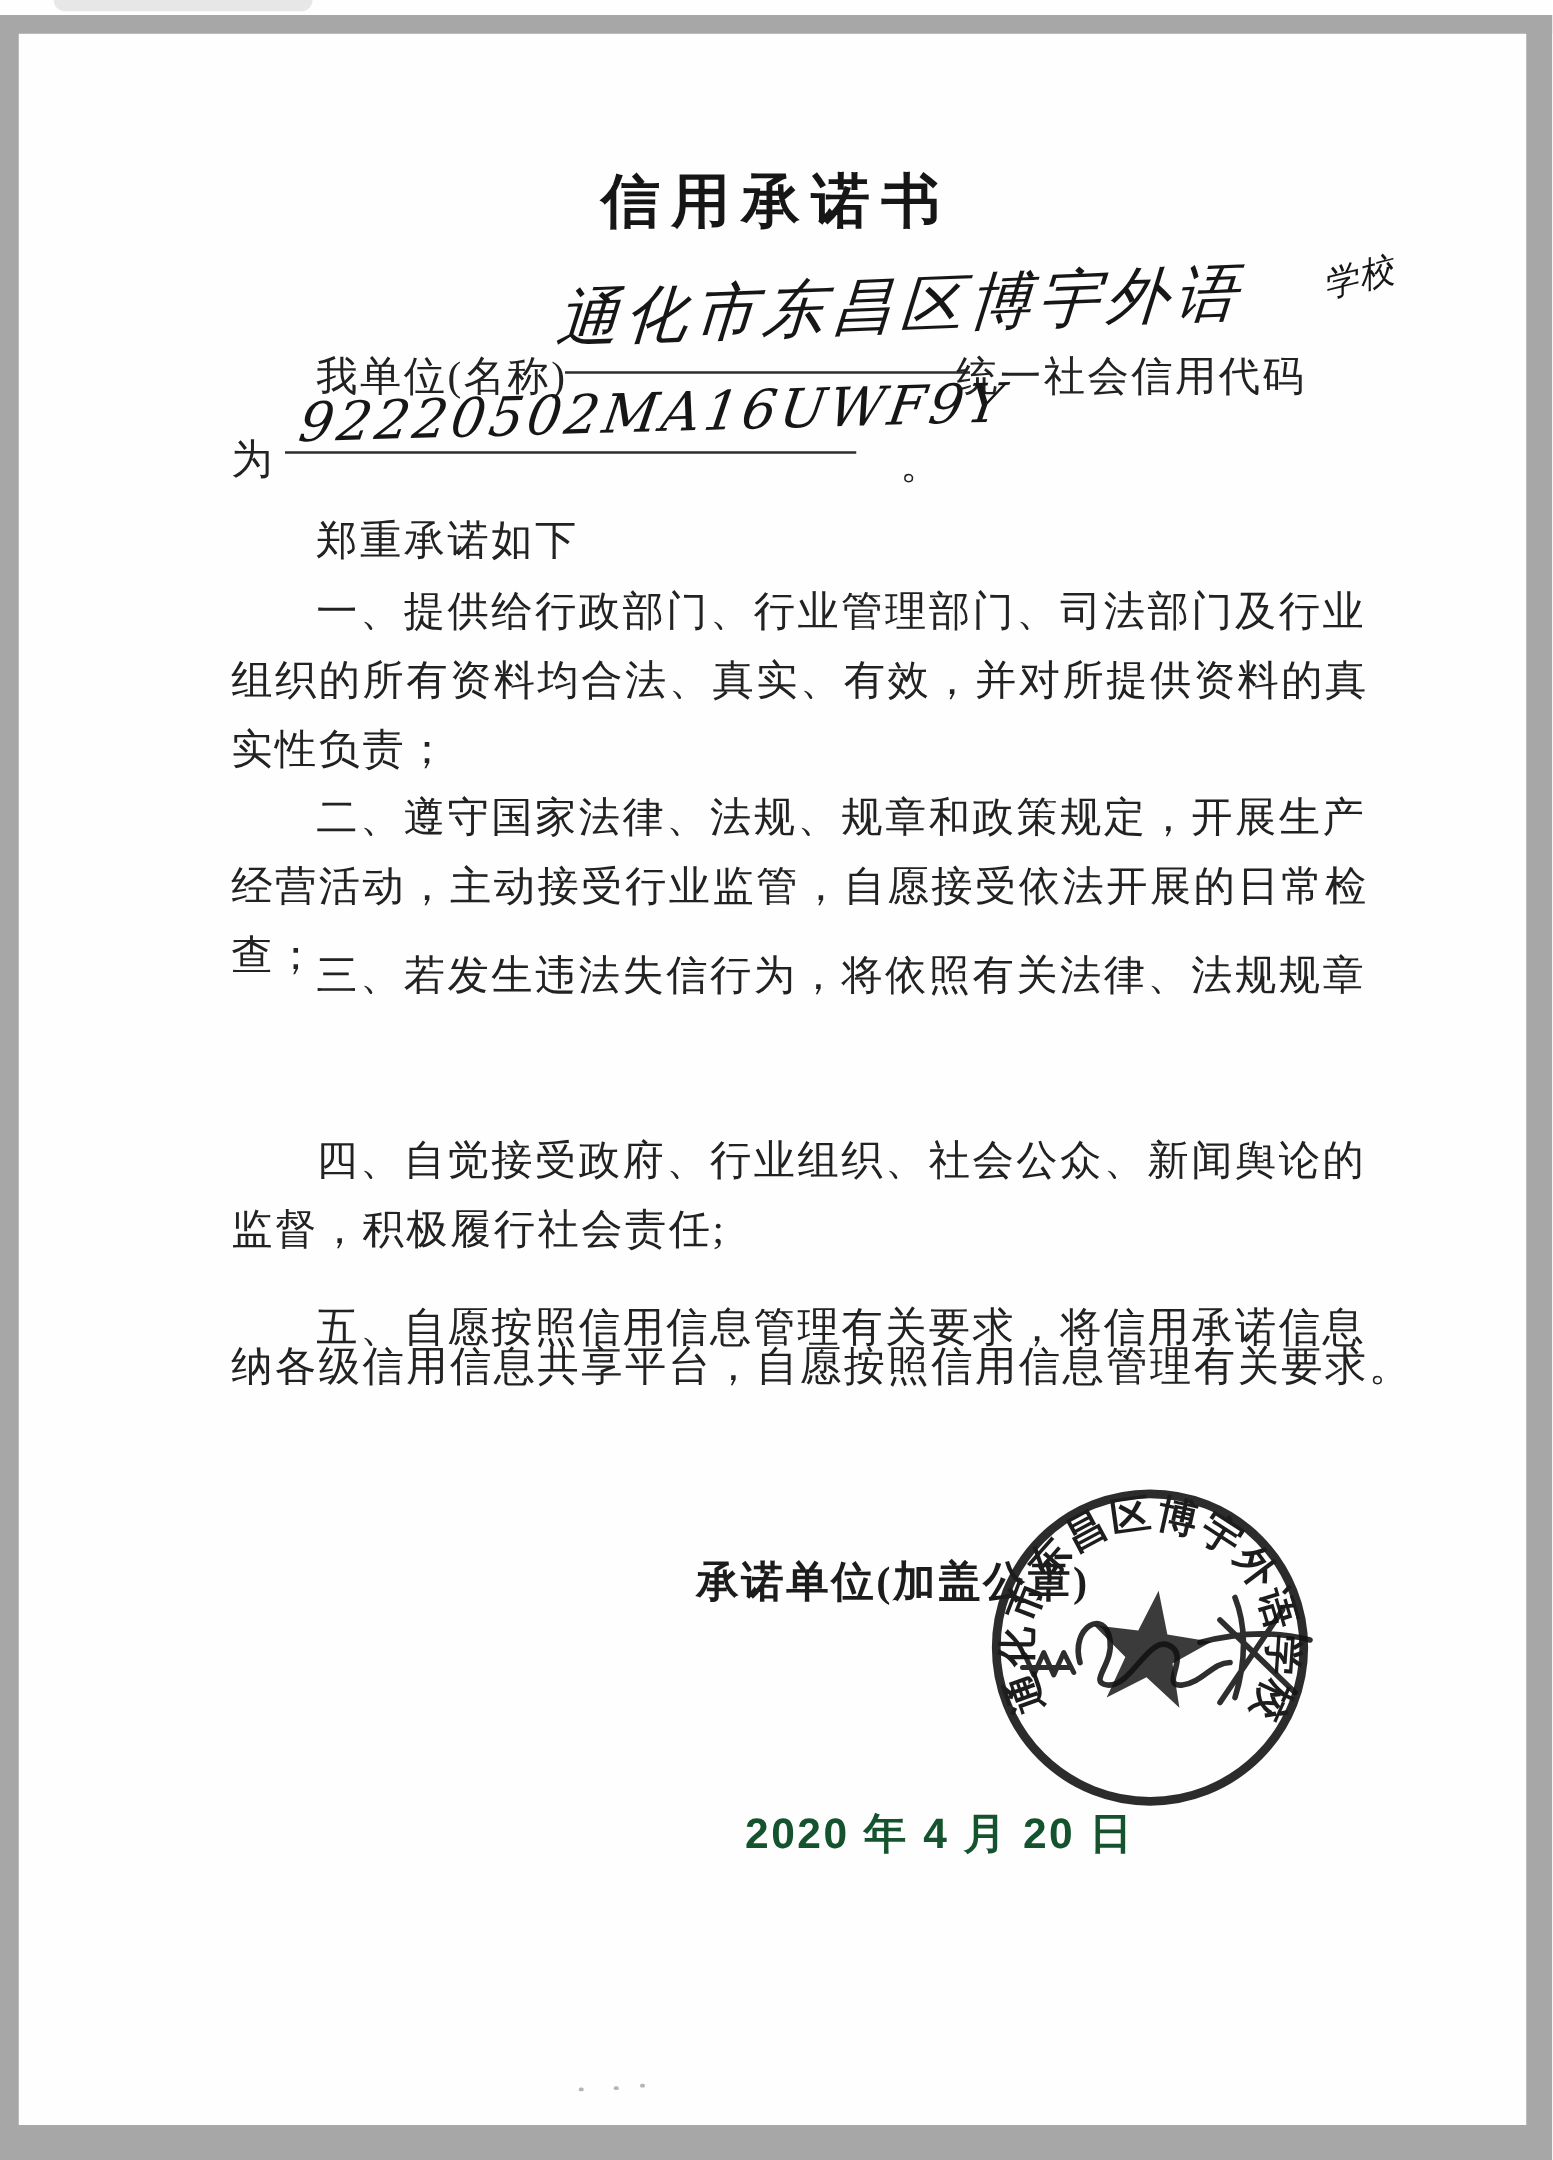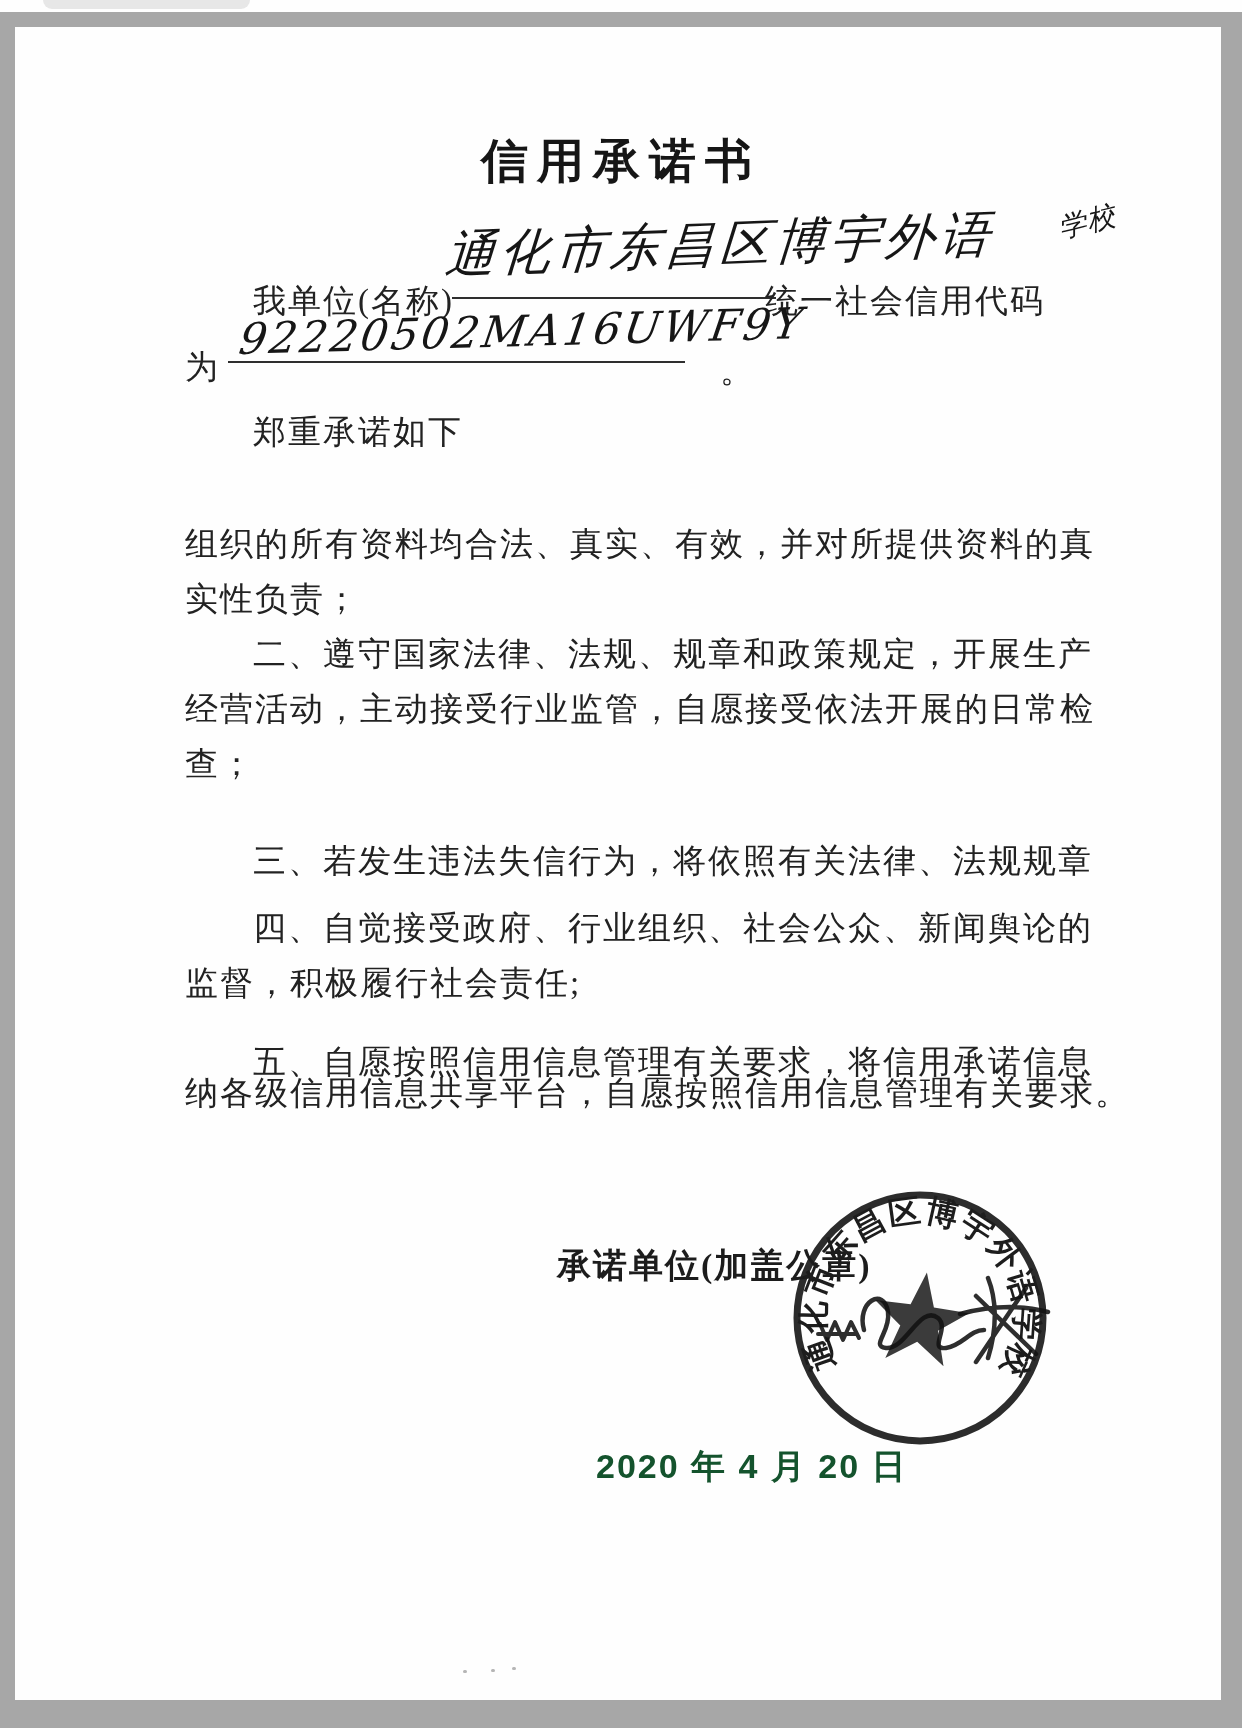--- a/index.html
+++ b/index.html
@@ -17,21 +17,21 @@
          font-weight:700;font-size:47px;letter-spacing:9px;color:#161616;}
   .ln{position:absolute;left:185px;font-size:33px;letter-spacing:2px;white-space:nowrap;
       color:#222;margin-top:27px;}
   .indent{padding-left:68px;}
   .l1p{left:253px;top:252px;}
   .l1s{left:765px;top:252px;}
   .l2p{left:185px;top:318px;}
   .l2e{left:720px;top:322px;}
   .l3{top:383px;}
   .b0{top:440px;} .b1{top:495px;} .b2{top:550px;} .b3{top:605px;} .b4{top:660px;}
-  .b5{top:715px;} .b6{top:812px;} .b7{top:825px;} .b8{top:879px;} .b9{top:934px;}
+  .b5{top:715px;} .b6{top:731px;} .b7{top:825px;} .b8{top:879px;} .b9{top:934px;}
   .b10{top:1013px;text-align:center;} .b11{top:1044px;}
   .fill-line{position:absolute;height:2px;background:#2e2e2e;}
   .u1{left:452px;top:297px;width:324px;}
   .u2{left:228px;top:361px;width:457px;}
   .hand{position:absolute;font-style:italic;color:#161616;white-space:nowrap;
         font-family:"DejaVu Serif","Liberation Serif",serif;}
   .hand-name{left:443px;top:222px;font-size:50px;letter-spacing:5px;
              transform:rotate(-2.2deg) skewX(-6deg);transform-origin:left bottom;}
   .hand-name-small{left:1058px;top:203px;font-size:28px;letter-spacing:1px;
                    transform:rotate(-14deg);}
@@ -70,20 +70,21 @@
   <div class="hand hand-name-small">学校</div>
   <div class="ln l1s">统一社会信用代码</div>
 
   <div class="ln l2p">为</div>
   <div class="fill-line u2"></div>
   <div class="hand hand-code">92220502MA16UWF9Y</div>
   <div class="ln l2e">。</div>
 
   <div class="ln l3 indent">郑重承诺如下</div>
 
+  <div class="ln b0 indent">一、提供给行政部门、行业管理部门、司法部门及行业</div>
   <div class="ln b1">组织的所有资料均合法、真实、有效，并对所提供资料的真</div>
   <div class="ln b2">实性负责；</div>
   <div class="ln b3 indent">二、遵守国家法律、法规、规章和政策规定，开展生产</div>
   <div class="ln b4">经营活动，主动接受行业监管，自愿接受依法开展的日常检</div>
   <div class="ln b5">查；</div>
   <div class="ln b6 indent">三、若发生违法失信行为，将依照有关法律、法规规章</div>
   <div class="ln b8 indent">四、自觉接受政府、行业组织、社会公众、新闻舆论的</div>
   <div class="ln b9">监督，积极履行社会责任;</div>
   <div class="ln b10 indent">五、自愿按照信用信息管理有关要求，将信用承诺信息</div>
   <div class="ln b11">纳各级信用信息共享平台，自愿按照信用信息管理有关要求。</div>

